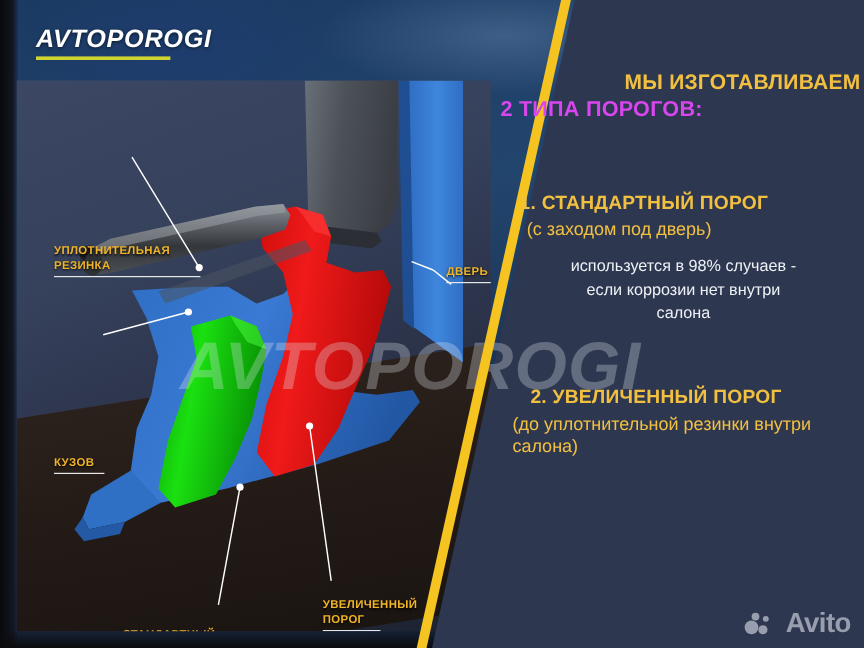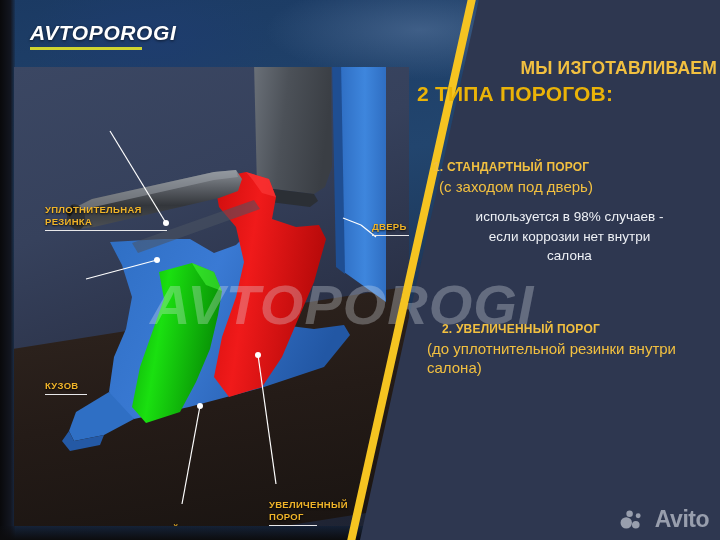--- a/index.html
+++ b/index.html
@@ -158,31 +158,31 @@
   }
   .heading .l1 {
     color: #f2c040;
     font-size: 17.5px;
     font-weight: 800;
     letter-spacing: 0.2px;
     line-height: 1.32;
     text-align: right;
   }
   .heading .l2 {
-    color: #eab308;
-    font-size: 21px;
+    color: #d946ef;
+    font-size: 18px;
     font-weight: 800;
     letter-spacing: 0.2px;
     line-height: 1.32;
   }
 
   .block { position: absolute; left: 7px; width: 292px; }
   .block .b-title {
     color: #f2c040;
-    font-size: 12px;
+    font-size: 16px;
     font-weight: 800;
     letter-spacing: 0.2px;
     line-height: 1.3;
   }
   .block .b-sub {
     color: #f2c040;
     font-size: 15px;
     font-weight: 400;
     line-height: 1.3;
     margin-top: 1px;

